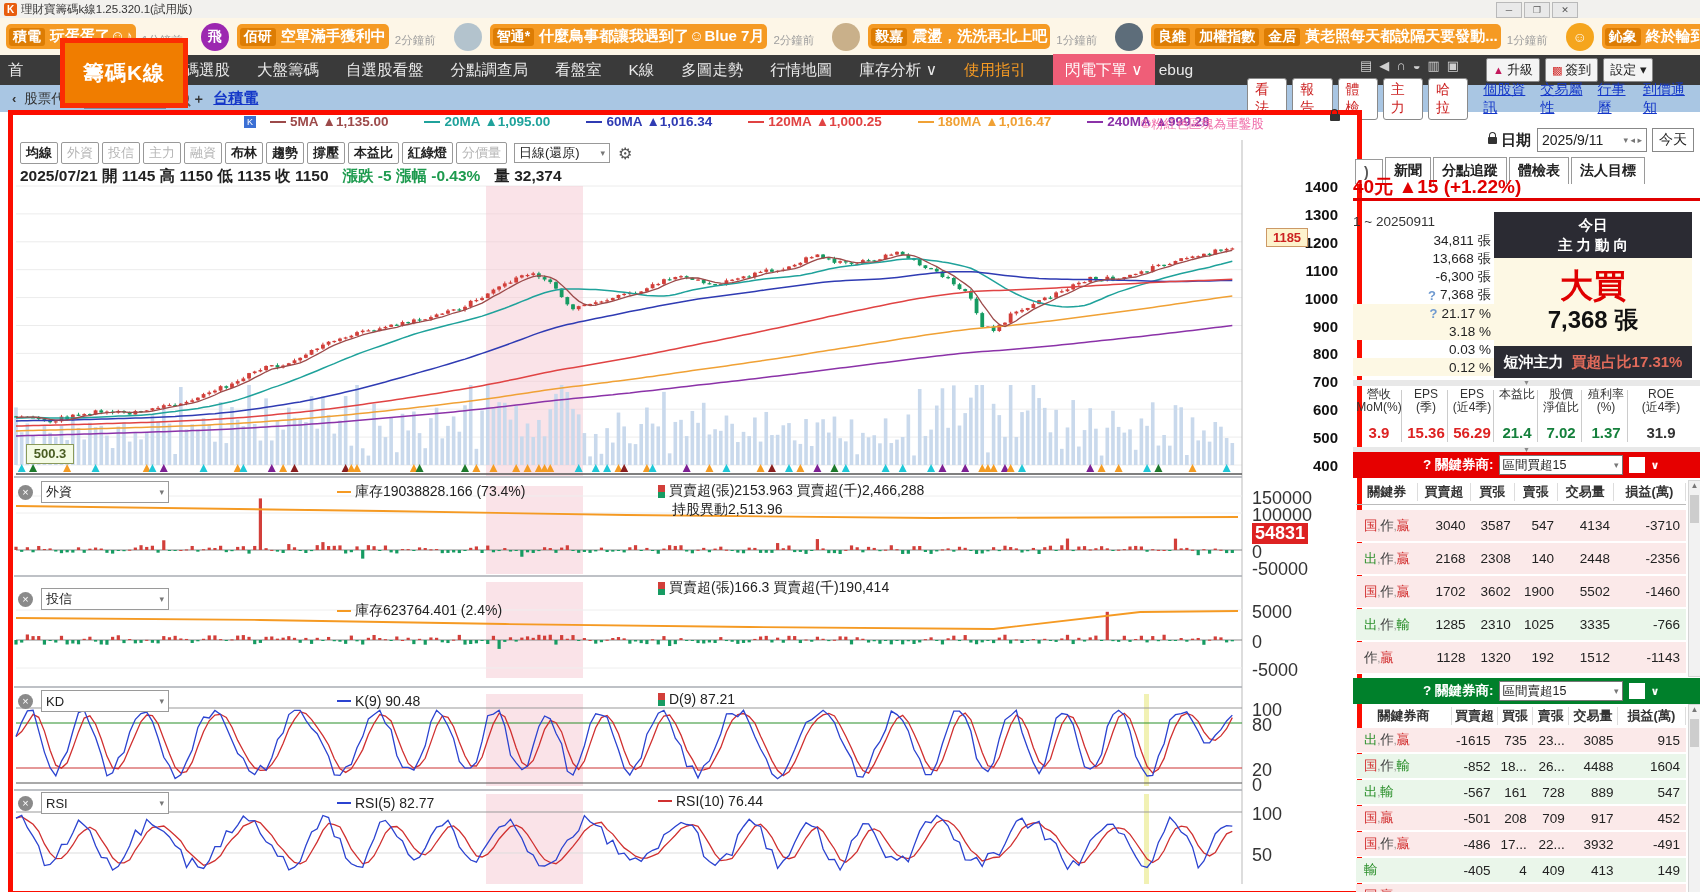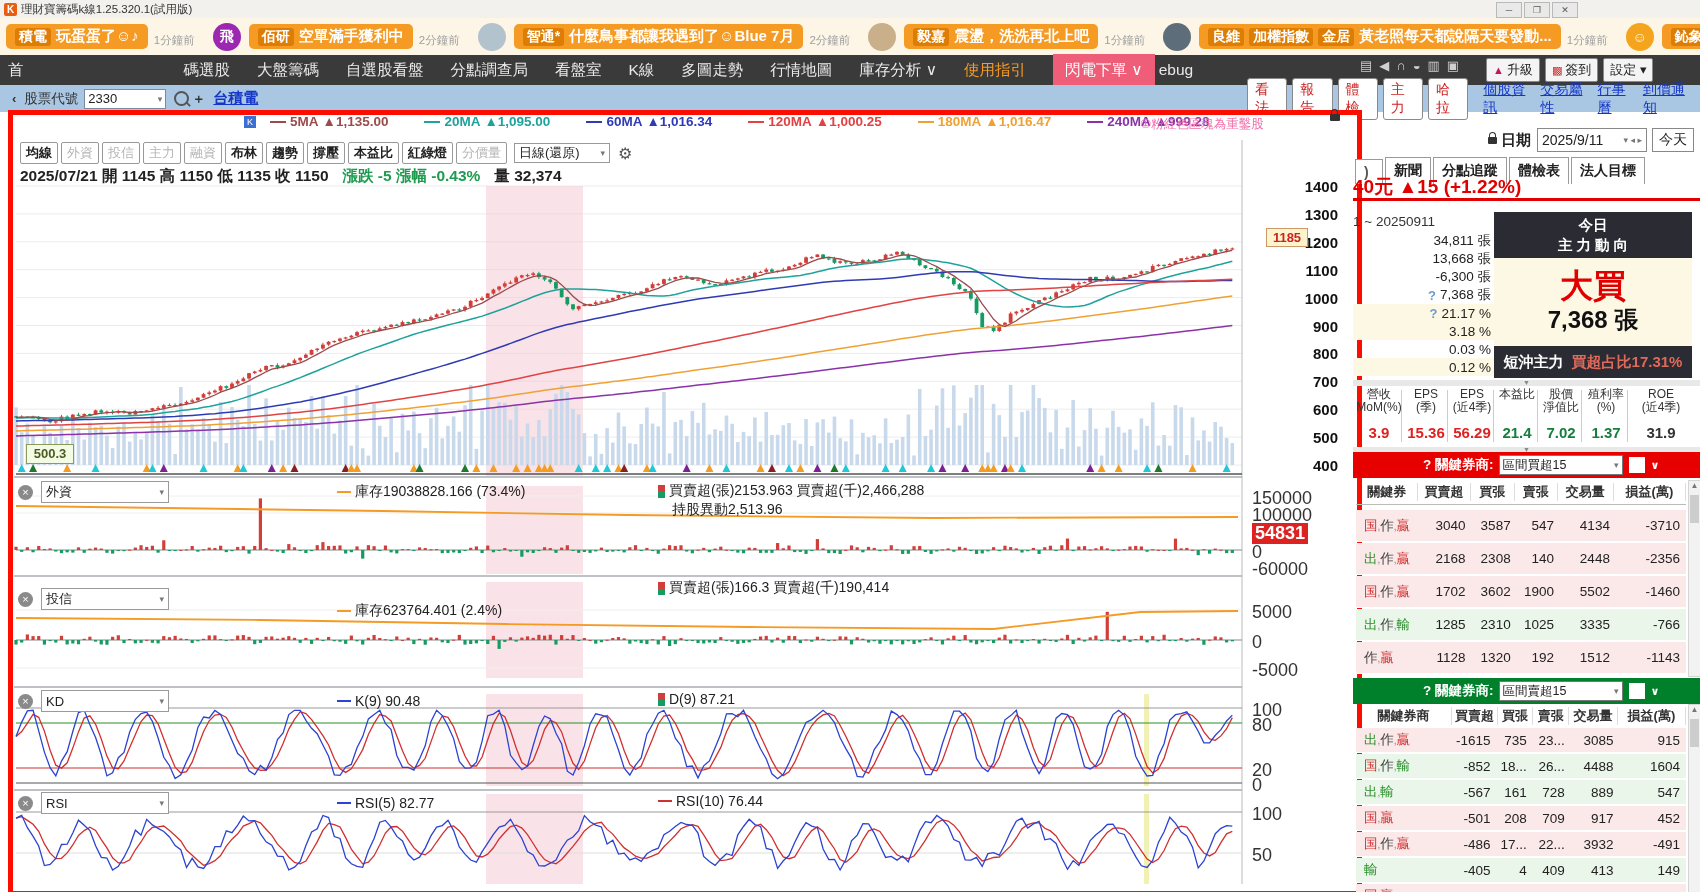--- a/index.html
+++ b/index.html
@@ -9,21 +9,21 @@
   
   #titlebar{left:0;top:0;width:1700px;height:18px;background:#f2f1ee;border-bottom:1px solid #d8d6d2;display:flex;align-items:center;}
   #appicon{width:13px;height:13px;background:#e85d0f;color:#fff;font-size:10px;font-weight:bold;
            display:flex;align-items:center;justify-content:center;border-radius:2px;margin:0 4px 0 4px;}
   #wintitle{font-size:11.5px;color:#333;}
   .winbtn{width:24px;height:14px;border:1px solid #b9b9b9;background:#e9e9e9;color:#555;font-size:9px;
           display:flex;align-items:center;justify-content:center;margin-left:2px;}
   
   #notifbar{left:0;top:18px;width:1700px;height:37px;background:#fdf6e7;display:flex;align-items:center;
             padding-left:6px;overflow:hidden;white-space:nowrap;}
-  .nbadge{display:inline-flex;align-items:center;background:#f59a23;border-radius:5px;padding:3px 9px;
+  .nbadge{display:inline-flex;align-items:center;background:#f59a23;border-radius:5px;padding:3px 3px;
           margin-right:4px;color:#fff;font-size:15px;font-weight:bold;flex:none;}
   .ntag{background:#dd7d04;border-radius:3px;padding:0 4px;margin-right:5px;font-size:14px;}
   .ntime{color:#9f9f9f;font-size:11.5px;margin:8px 10px 0 2px;flex:none;}
   .navatar{width:28px;height:28px;border-radius:50%;margin:0 8px;flex:none;display:flex;align-items:center;
            justify-content:center;color:#fff;font-size:14px;font-weight:bold;}
   
   #menubar{left:0;top:55px;width:1700px;height:30px;background:#3a3a3a;display:flex;align-items:center;color:#e8e8e8;font-size:15.5px;}
   .mitem{margin-right:27px;flex:none;cursor:pointer;}
   .mitem.accent{color:#f59a23;}
   .mitem.hot{background:#ef5e78;color:#fff;padding:6px 12px;margin-right:4px;}
@@ -191,20 +191,21 @@
         <div class="t2btn">哈拉</div>
         <div style="display: flex; margin-left: 10px;">
           <div class="t2link">個股資訊</div>
           <div class="t2link">交易屬性</div>
           <div class="t2link">行事曆</div>
           <div class="t2link">到價通知</div>
         </div>
       </div>
   </div>
 
+  <div id="annot" class="abs">籌碼K線</div>
 
   <div id="chartbox" class="abs"></div>
 
   <svg id="chartsvg" class="abs" width="1700" height="892" style="left:0;top:0;pointer-events:none;z-index:6;">
       <line x1="16" y1="186" x2="1242" y2="186" stroke="#ececec" stroke-width="1"></line>
       <line x1="16" y1="213.9" x2="1242" y2="213.9" stroke="#ececec" stroke-width="1"></line>
       <line x1="16" y1="241.8" x2="1242" y2="241.8" stroke="#ececec" stroke-width="1"></line>
       <line x1="16" y1="269.7" x2="1242" y2="269.7" stroke="#ececec" stroke-width="1"></line>
       <line x1="16" y1="297.6" x2="1242" y2="297.6" stroke="#ececec" stroke-width="1"></line>
       <line x1="16" y1="325.5" x2="1242" y2="325.5" stroke="#ececec" stroke-width="1"></line>
@@ -1473,21 +1474,21 @@
       </div>
       <div style="left: 658px; top: 482px; display: flex; align-items: center; font-size: 14px; color: rgb(34, 34, 34); position: absolute; pointer-events: auto;">
         <div class="buysell-ico"></div>
         <div>買賣超(張)2153.963 買賣超(千)2,466,288</div>
       </div>
       <div style="left: 672px; top: 501px; font-size: 14px; color: rgb(34, 34, 34); position: absolute; pointer-events: auto;">持股異動2,513.96</div>
       <div class="ptick" style="left: 1252px; top: 488px; position: absolute; pointer-events: auto;">150000</div>
       <div class="ptick" style="left: 1252px; top: 505px; position: absolute; pointer-events: auto;">100000</div>
       <div class="ptick" style="left: 1252px; top: 523px; position: absolute; pointer-events: auto; background: rgb(221, 34, 34); color: rgb(255, 255, 255); padding: 0px 3px; font-weight: bold;">54831</div>
       <div class="ptick" style="left: 1252px; top: 542px; position: absolute; pointer-events: auto;">0</div>
-      <div class="ptick" style="left: 1252px; top: 559px; position: absolute; pointer-events: auto;">-60000</div>
+      <div class="ptick" style="left: 1252px; top: 559px; position: absolute; pointer-events: auto;">-50000</div>
       <div class="phead" style="left: 18px; top: 578px; position: absolute; pointer-events: auto;">
         <div class="xcirc">×</div>
         <div class="dropdown">
           <div>投信</div>
           <div style="color: rgb(119, 119, 119); font-size: 9px;">▾</div>
         </div>
         <div style="display: flex; align-items: center; margin-left: 160px; font-size: 14px; color: rgb(34, 34, 34); margin-top: 24px;">
           <div class="legend-dash" style="border-top-color: rgb(245, 154, 35); width: 14px;"></div>
           <div>庫存623764.401 (2.4%)</div>
         </div>

